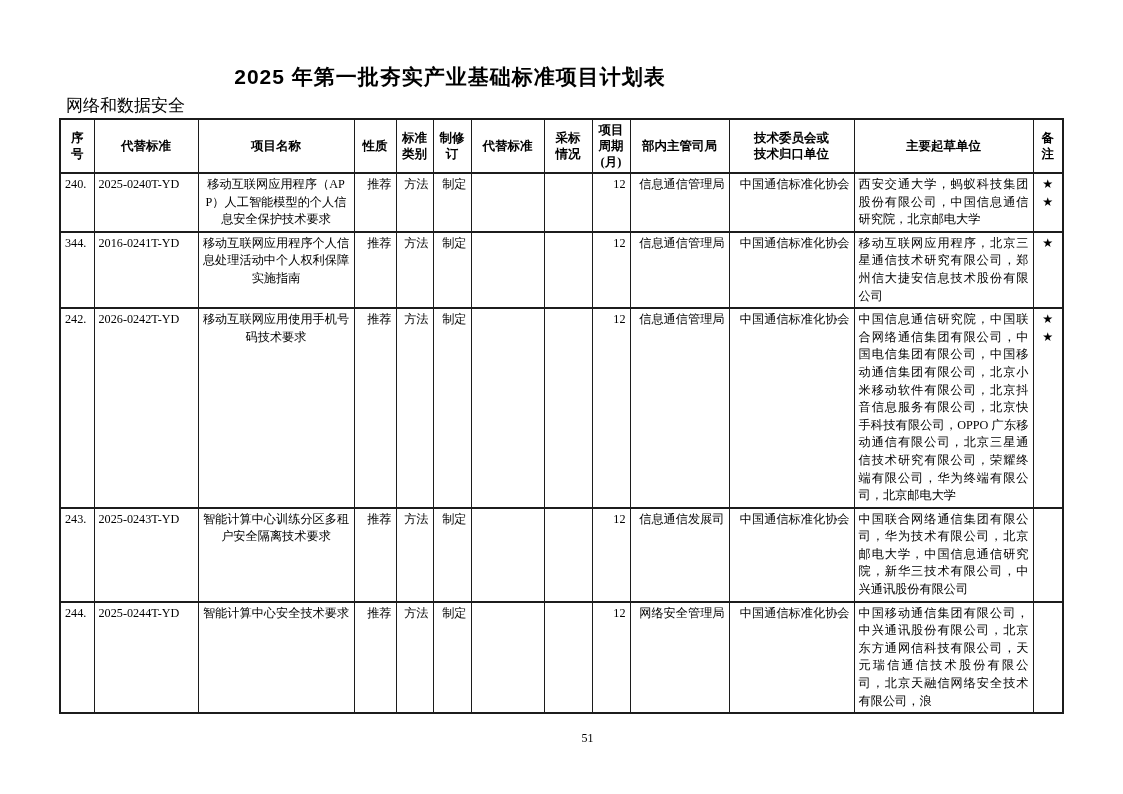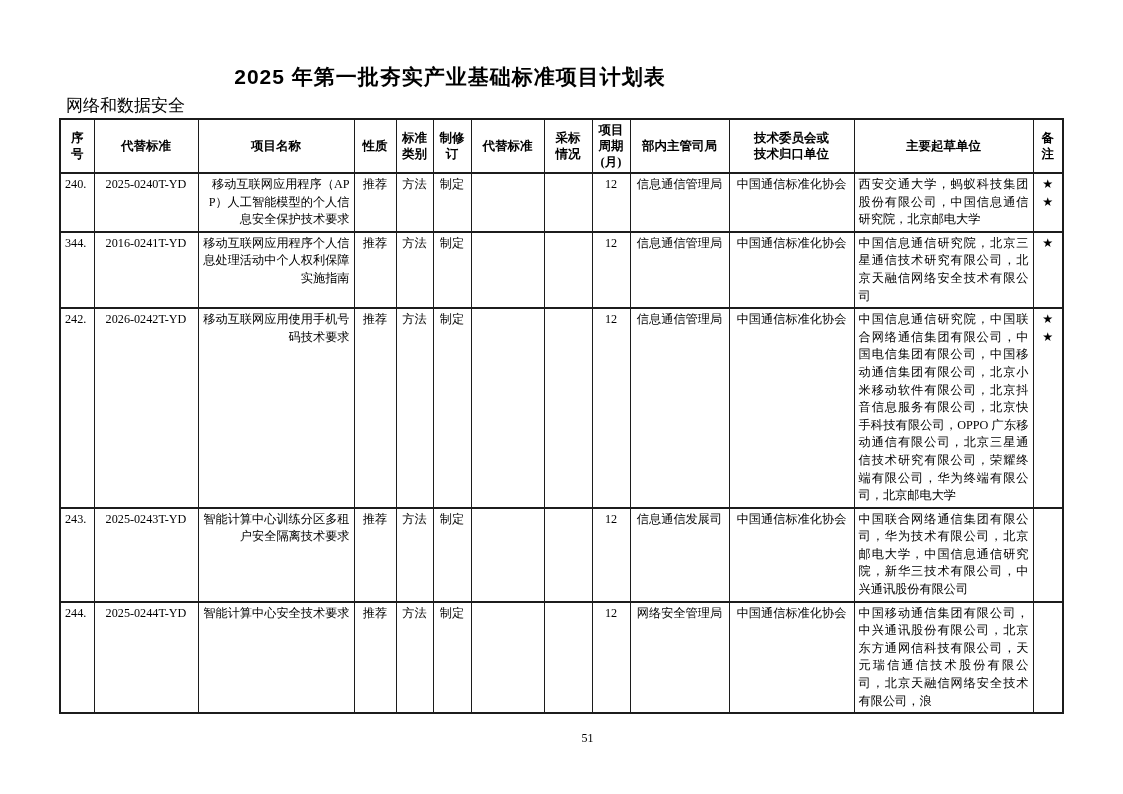--- a/index.html
+++ b/index.html
@@ -61,23 +61,23 @@
     padding: 2px 1px;
   }
   table.plan-table td {
     font-size: 12.2px;
     line-height: 17.6px;
     vertical-align: top;
     padding: 2px 4px;
     word-break: break-all;
   }
   td.c-seq      { text-align: left; padding: 2px 1px; }
-  td.c-plan     { text-align: center; padding-left: 5px; white-space: nowrap; }
-  td.c-name     { text-align: right; margin-top: 39px; }
-  td.c-mid      { text-align: center; padding: 2px 1px; }
+  td.c-plan     { text-align: left; padding-left: 5px; white-space: nowrap; }
+  td.c-name     { text-align: center; margin-top: 39px; }
+  td.c-mid      { text-align: right; padding: 2px 1px; }
   td.c-drafters { text-align: justify; }
   td.c-remark   {
     text-align: center;
     white-space: pre-line;
     font-size: 13px;
     line-height: 21px;
     padding: 3px 1px;
   }
   .page-number {
     position: absolute;
@@ -158,21 +158,21 @@
       <td class="c-plan">2016-0241T-YD</td>
       <td class="c-name">移动互联网应用程序个人信息处理活动中个人权利保障实施指南</td>
       <td class="c-mid">推荐</td>
       <td class="c-mid">方法</td>
       <td class="c-mid">制定</td>
       <td class="c-mid"></td>
       <td class="c-mid"></td>
       <td class="c-mid">12</td>
       <td class="c-mid">信息通信管理局</td>
       <td class="c-mid">中国通信标准化协会</td>
-      <td class="c-drafters">中国信息通信研究院，北京三星通信技术研究有限公司，北京天融信网络安全技术有限公司</td>
+      <td class="c-drafters">移动互联网应用程序，北京三星通信技术研究有限公司，郑州信大捷安信息技术股份有限公司</td>
       <td class="c-remark">★</td>
     </tr>
 
     <tr style="height:177px">
       <td class="c-seq">242.</td>
       <td class="c-plan">2026-0242T-YD</td>
       <td class="c-name">移动互联网应用使用手机号码技术要求</td>
       <td class="c-mid">推荐</td>
       <td class="c-mid">方法</td>
       <td class="c-mid">制定</td>

